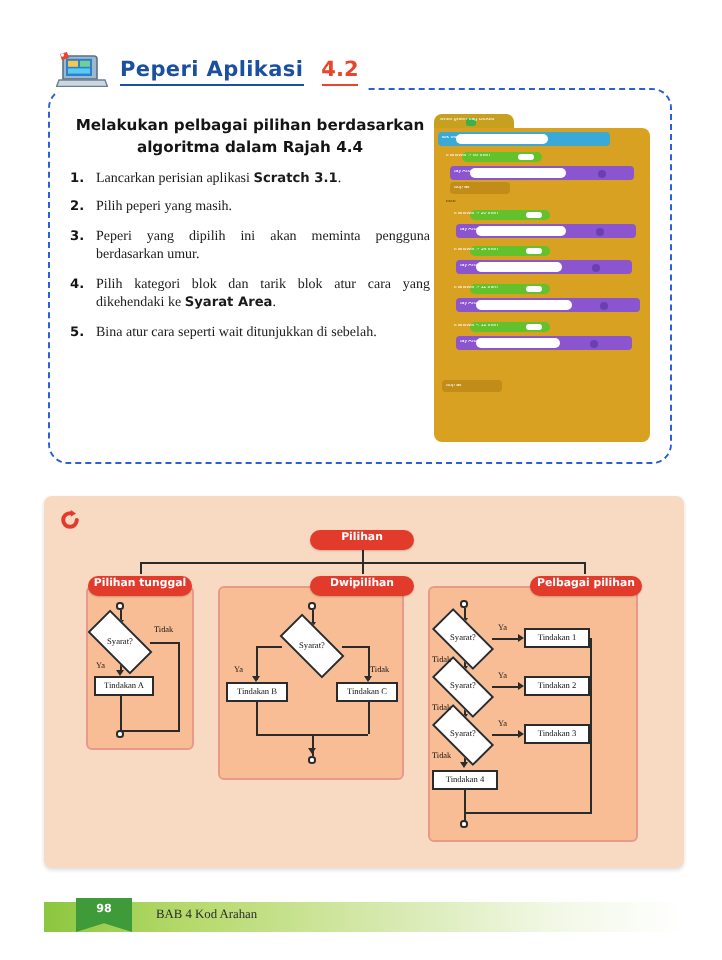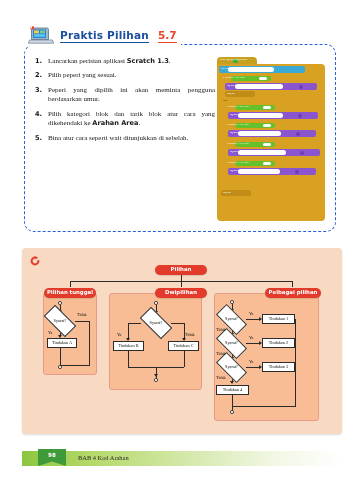--- a/index.html
+++ b/index.html
@@ -197,43 +197,47 @@
       <path d="M5 2 h14 a1.5 1.5 0 0 1 1.5 1.5 v10 h-17 v-10 A1.5 1.5 0 0 1 5 2 z" fill="#9fb8cc" stroke="#5a7287" stroke-width="0.8"></path>
       <rect x="5" y="3.4" width="13" height="8.6" fill="#2f7fd0"></rect>
       <rect x="6" y="4.4" width="5" height="3" fill="#f2c94c"></rect>
       <rect x="12" y="4.4" width="5" height="3" fill="#6fcf97"></rect>
       <rect x="6" y="8.2" width="11" height="2.6" fill="#56ccf2"></rect>
       <path d="M1.5 14 h23 l1.2 3.2 h-25.4 z" fill="#cdd8e2" stroke="#6b7f92" stroke-width="0.7"></path>
       <path d="M2 1 l3.5 -1 l1 3 l-3.6 1 z" fill="#e8462c"></path>
       <circle cx="3.2" cy="1.5" r="0.9" fill="#fff"></circle>
     </svg>
   </span>
-  <span id="praktis-title">Praktis Pilihan</span>
-  <span id="praktis-num">5.7</span>
+  <span id="praktis-title">Peperi Aplikasi</span>
+  <span id="praktis-num">4.2</span>
 </div>
 
 <div id="praktis-panel">
 
   <div id="task-col">
+    <div id="task-heading">
+      <div>Melakukan pelbagai pilihan berdasarkan</div>
+      <div>algoritma dalam Rajah 4.4</div>
+    </div>
     <div id="steps-list">
         <div class="step">
           <div class="step-n">1.</div>
-          <div class="step-t">Lancarkan perisian aplikasi <b>Scratch 1.3</b>.</div>
+          <div class="step-t">Lancarkan perisian aplikasi <b>Scratch 3.1</b>.</div>
         </div>
         <div class="step">
           <div class="step-n">2.</div>
-          <div class="step-t">Pilih peperi yang sesuai.</div>
+          <div class="step-t">Pilih peperi yang masih.</div>
         </div>
         <div class="step">
           <div class="step-n">3.</div>
           <div class="step-t">Peperi yang dipilih ini akan meminta pengguna berdasarkan umur.</div>
         </div>
         <div class="step">
           <div class="step-n">4.</div>
-          <div class="step-t">Pilih kategori blok dan tarik blok atur cara yang dikehendaki ke <b>Arahan Area</b>.</div>
+          <div class="step-t">Pilih kategori blok dan tarik blok atur cara yang dikehendaki ke <b>Syarat Area</b>.</div>
         </div>
         <div class="step">
           <div class="step-n">5.</div>
           <div class="step-t">Bina atur cara seperti wait ditunjukkan di sebelah.</div>
         </div>
       </div>
   </div>
 
   <div id="scratch">
 

